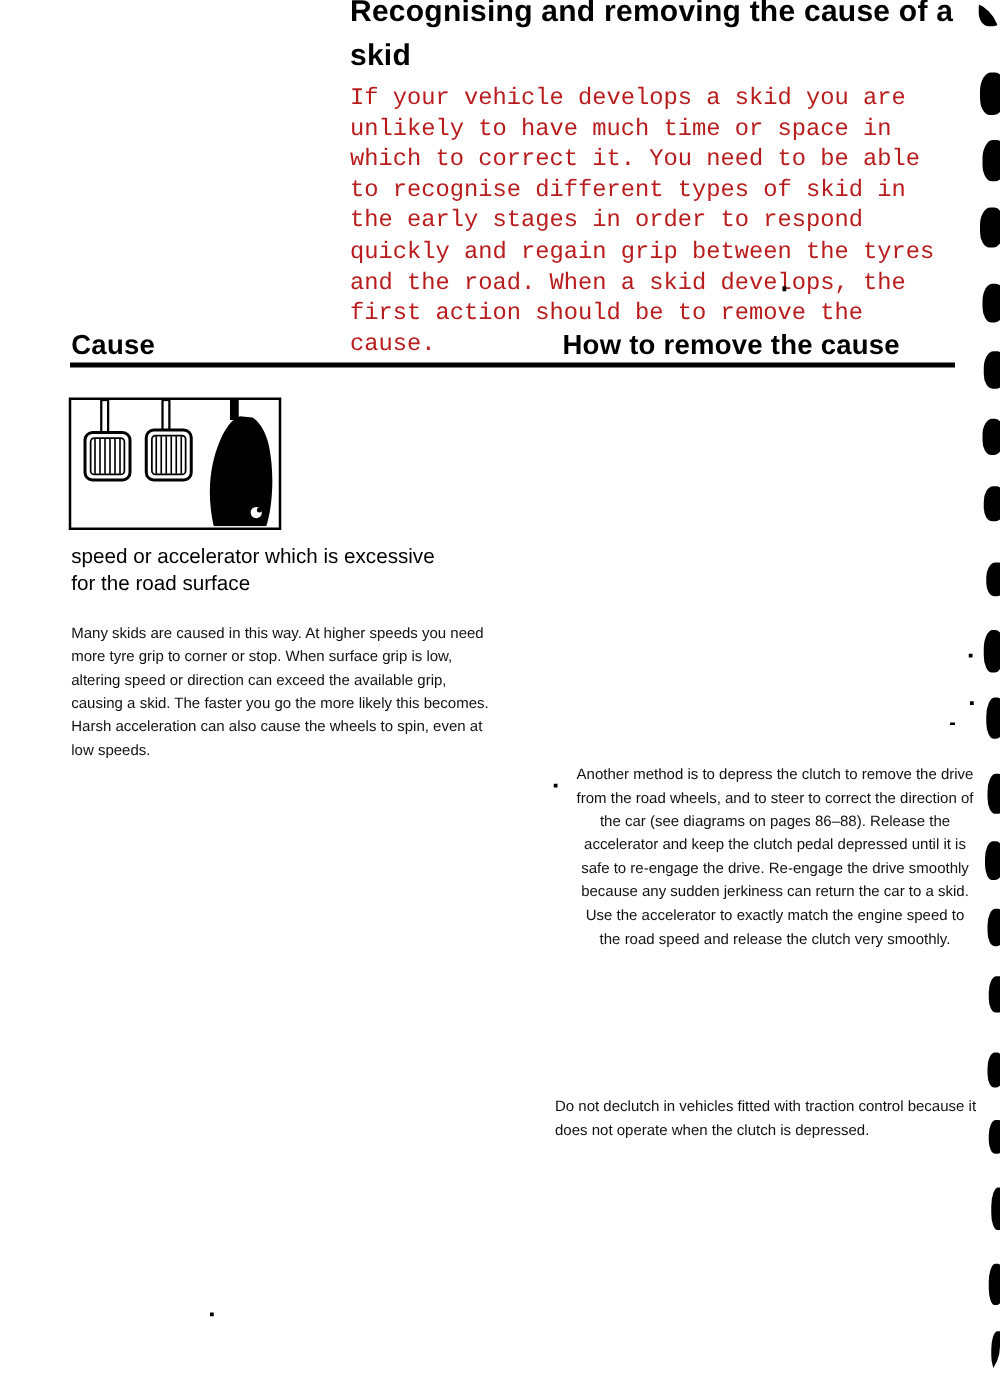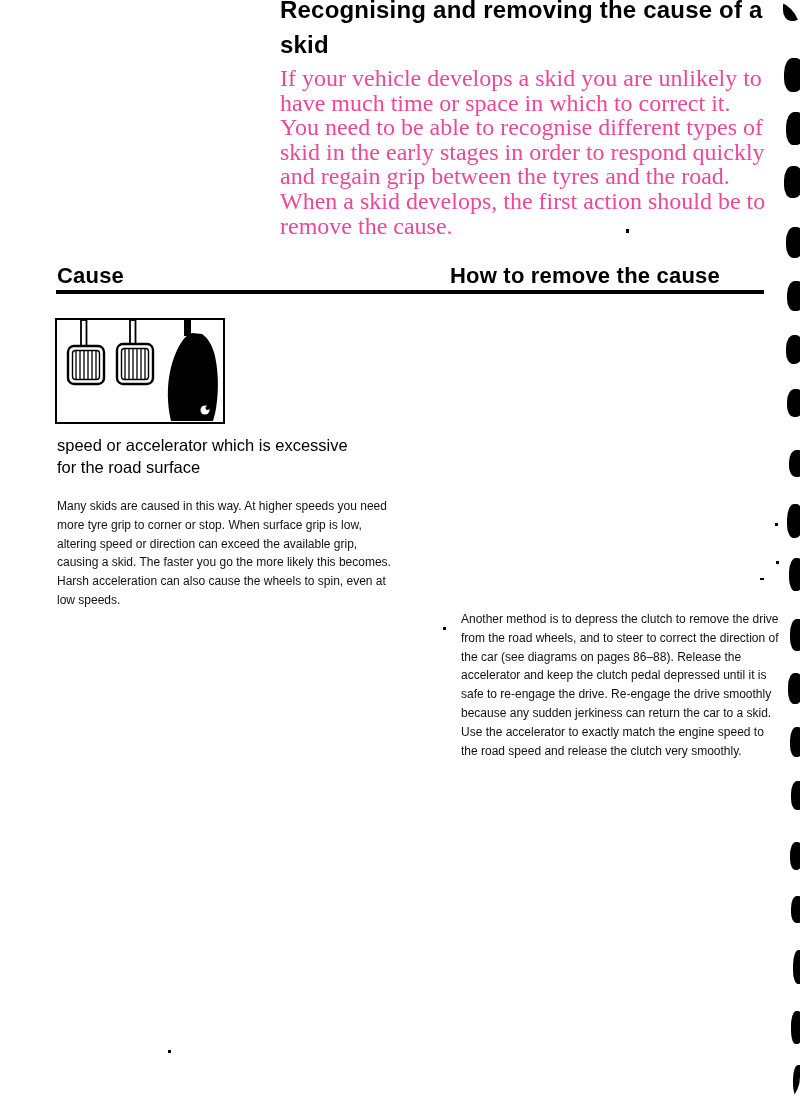--- a/index.html
+++ b/index.html
@@ -15,23 +15,23 @@
   .page-title{
     position:absolute;left:280px;top:-8px;width:515px;
     margin:0;
     font-family:"Liberation Sans", sans-serif;
     font-size:24px;line-height:35px;font-weight:700;
     letter-spacing:0.2px;color:#000;
   }
   .intro{
     position:absolute;left:280px;top:66px;width:488px;
     margin:0;
-    font-family:Liberation Serif, serif;
-    font-size:24px;line-height:24.6px;font-weight:400;
-    color:#ec4899;
+    font-family:Liberation Mono, monospace;
+    font-size:19px;line-height:24.6px;font-weight:400;
+    color:#b91c1c;
   }
   .col-header{
     position:absolute;top:263px;margin:0;
     font-size:22px;font-weight:700;color:#000;
     letter-spacing:0.2px;
   }
   .col-header.cause{left:57px;}
   .col-header.remedy{left:450px;text-align:center;}
   .header-rule{
     position:absolute;left:56px;top:290px;width:708px;height:4px;
@@ -49,21 +49,21 @@
     font-size:16.5px;line-height:21.5px;font-weight:500;
     color:#000;
   }
   .body-text{
     position:absolute;margin:0;
     font-size:12px;line-height:18.8px;font-weight:400;
     color:#111;
   }
   .cause-body{left:57px;top:497px;width:340px;}
   .remedy-p1{left:461px;top:496px;width:315px;}
-  .remedy-p2{left:461px;top:610px;width:318px;}
+  .remedy-p2{left:461px;top:610px;width:318px;text-align:center;}
   .note{left:444px;top:876px;width:340px;}
   .binding-marks{position:absolute;top:0;right:0;width:30px;height:1108px;}
   .bmark{
     position:absolute;background:#000;
     border-radius:45% 40% 45% 40%;
   }
   .speck{position:absolute;background:#000;}
 </style>
 </head>
 <body>
@@ -124,20 +124,21 @@
     </svg>
   </figure>
 
   <figcaption class="caption">speed or accelerator which is excessive for the road surface</figcaption>
 
   <p class="body-text cause-body">Many skids are caused in this way. At higher speeds you need more tyre grip to corner or stop. When surface grip is low, altering speed or direction can exceed the available grip, causing a skid. The faster you go the more likely this becomes. Harsh acceleration can also cause the wheels to spin, even at low speeds.</p>
 
 
   <p class="body-text remedy-p2">Another method is to depress the clutch to remove the drive from the road wheels, and to steer to correct the direction of the car (see diagrams on pages 86–88). Release the accelerator and keep the clutch pedal depressed until it is safe to re-engage the drive. Re-engage the drive smoothly because any sudden jerkiness can return the car to a skid. Use the accelerator to exactly match the engine speed to the road speed and release the clutch very smoothly.</p>
 
+  <p class="body-text note">Do not declutch in vehicles fitted with traction control because it does not operate when the clutch is depressed.</p>
 
   <div class="binding-marks">
       <div class="bmark" style="width: 20px; height: 27px; right: -3px; top: -6px;"></div>
       <div class="bmark" style="width: 19.55px; height: 34px; right: -4px; top: 58px;"></div>
       <div class="bmark" style="width: 19.1px; height: 33px; right: -5px; top: 112px;"></div>
       <div class="bmark" style="width: 18.65px; height: 32px; right: -3px; top: 166px;"></div>
       <div class="bmark" style="width: 18.2px; height: 31px; right: -4px; top: 227px;"></div>
       <div class="bmark" style="width: 17.75px; height: 30px; right: -5px; top: 281px;"></div>
       <div class="bmark" style="width: 17.3px; height: 29px; right: -3px; top: 335px;"></div>
       <div class="bmark" style="width: 16.85px; height: 28px; right: -4px; top: 389px;"></div>

